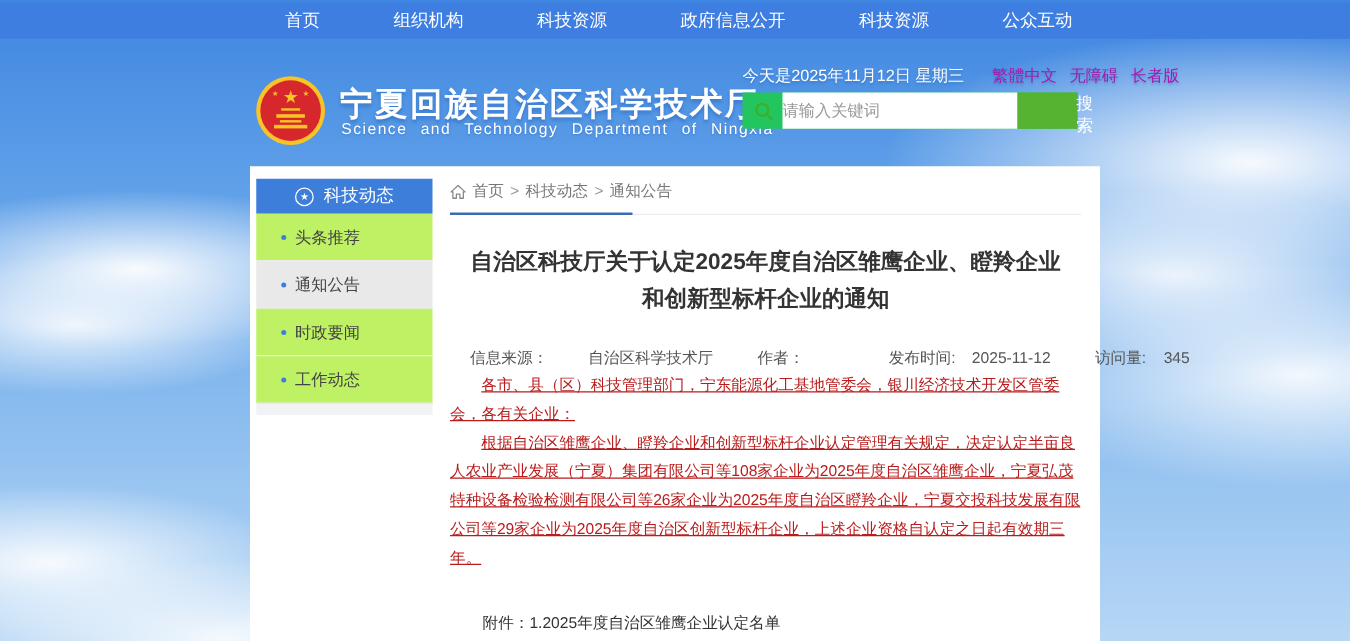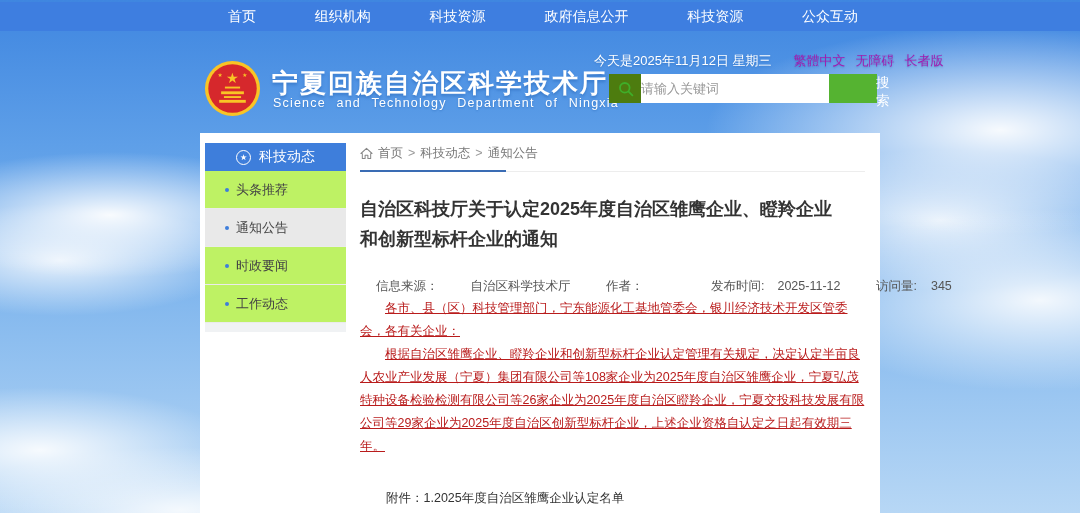--- a/index.html
+++ b/index.html
@@ -26,22 +26,22 @@
   .emblem { position:absolute; left:204px; top:60px; width:57px; height:57px; cursor:pointer; }
   .site-title { position:absolute; left:272px; top:66px; color:#fff; font-size:26px; font-weight:bold;
     letter-spacing:2px; text-shadow:0 2px 3px rgba(20,80,160,.4); white-space:nowrap; }
   .site-subtitle { position:absolute; left:273px; top:96px; color:#fff; font-size:12.5px;
     letter-spacing:1.2px; word-spacing:6px; text-shadow:0 1px 2px rgba(20,80,160,.4); white-space:nowrap; }
   .top-info { position:absolute; left:594px; top:52px; width:275px; display:flex; align-items:center;
     color:#fff; font-size:13px; text-shadow:0 1px 2px rgba(20,80,160,.35); white-space:nowrap; }
   .top-info .date { margin-right:22px; }
   .top-info a { color:#a21caf; text-decoration:none; margin-right:10px; cursor:pointer; }
   
-  .searchbar { position:absolute; left:594px; top:74px; width:268px; height:29px; background:#4d7c0f;
-    display:flex; align-items:center;margin-left:15px; }
+  .searchbar { position:absolute; left:594px; top:74px; width:268px; height:29px; background:#22c55e;
+    display:flex; align-items:center; }
   .search-icon { width:16px; height:16px; margin:0 7px 0 9px; flex:0 0 auto; }
   .searchbar input { flex:1; border:none; outline:none; font-size:13px; color:#333;
     font-family:"Liberation Sans","DejaVu Sans",sans-serif; height:100%; }
   .searchbar input::placeholder { color:#999; }
   .search-btn { width:48px; height:29px; background:#55b331; color:#fff; border:none; font-size:13.5px;
     cursor:pointer; font-family:"Liberation Sans","DejaVu Sans",sans-serif;padding-left:47px; }
   
   .panel { position:absolute; left:200px; top:133px; width:680px; height:380px; background:#fff; }
   
   .sidebar { position:absolute; left:5px; top:10px; width:141px; }
@@ -56,21 +56,21 @@
   .dot { width:4px; height:4px; border-radius:50%; background:#3e7edb; flex:0 0 auto; }
   .side-foot { height:9px; background:#f0f2f4; }
   
   .article { position:absolute; left:160px; top:10px; width:505px; }
   .breadcrumb { display:flex; align-items:center; gap:5px; font-size:12.5px; color:#777; height:20px; }
   .breadcrumb .crumb { color:#777; text-decoration:none; cursor:pointer; }
   .breadcrumb .sep { color:#999; }
   .home-icon { width:13px; height:13px; }
   .divider { position:relative; margin-top:6px; height:3px; border-bottom:1px solid #ededed; }
   .divider .blue { position:absolute; left:0; bottom:-1px; width:146px; height:2px; background:#3a6cb4; }
-  .doc-title { margin-top:22px; text-align:left; font-size:18px; font-weight:bold; color:#333; line-height:30px; }
+  .doc-title { margin-top:22px; text-align:center; font-size:18px; font-weight:bold; color:#333; line-height:30px; }
   .doc-meta { margin-top:24px; text-align:center; font-size:12.5px; color:#555; white-space:nowrap; }
   .doc-meta span { margin:0 16px; }
   .doc-body { margin-top:2px; font-size:12.5px; color:#b91c1c; line-height:23px;text-decoration:underline; }
   .doc-body p { text-indent:2em; }
   .attachments { display:flex; margin-top:28px; margin-left:26px; font-size:12.5px; color:#333; line-height:25px; }
   .att-label { white-space:nowrap; }
   .att-item { cursor:pointer; }
 </style>
 </head>
 <body>

